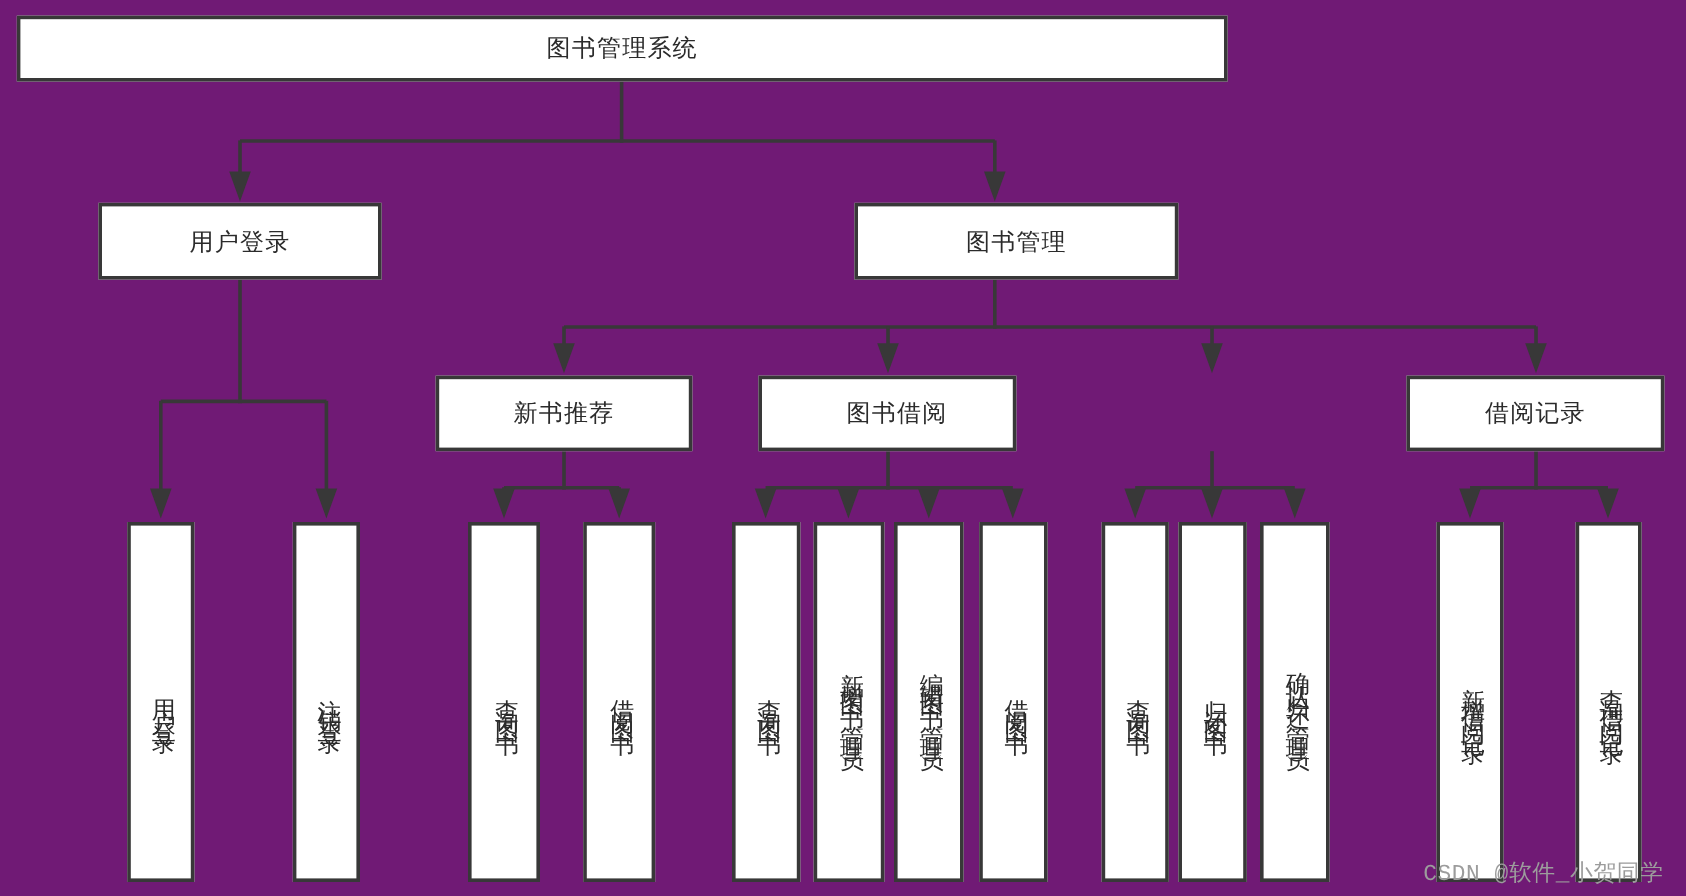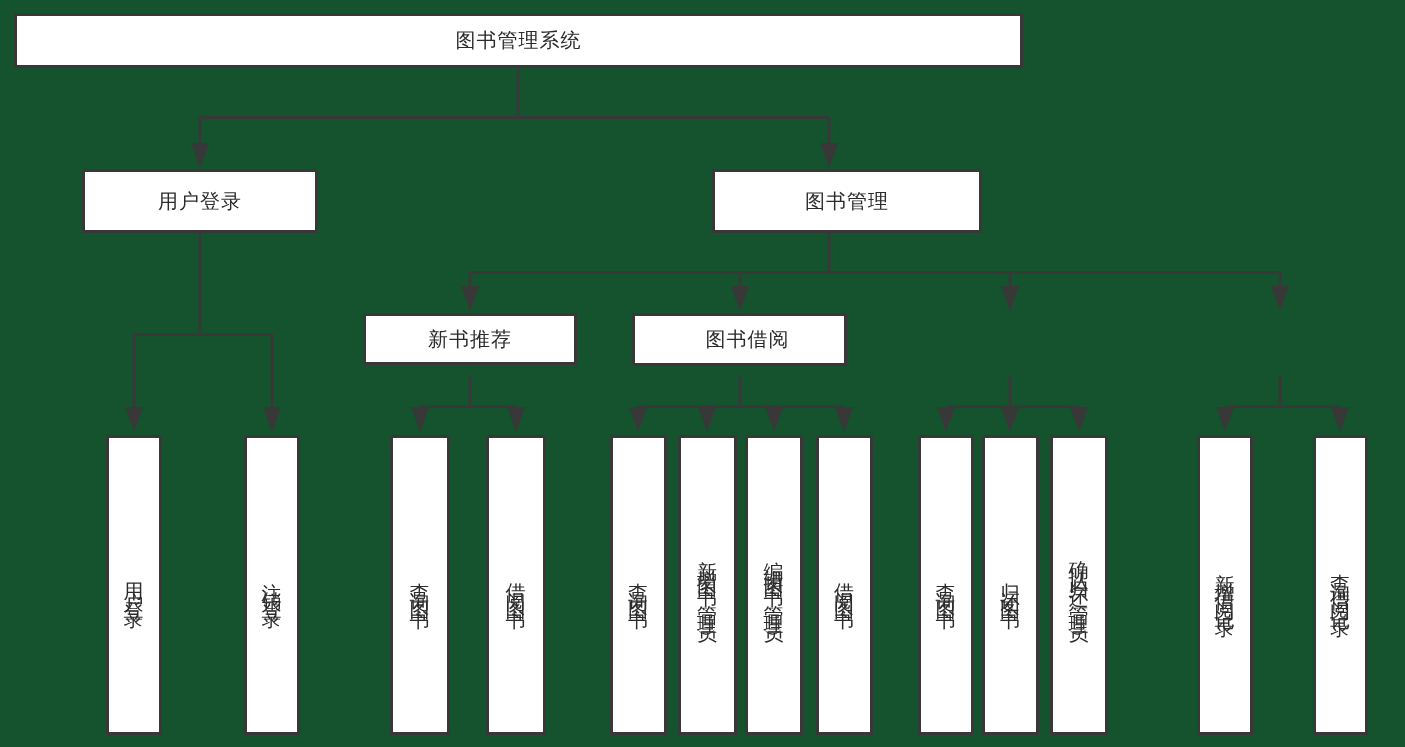--- a/index.html
+++ b/index.html
@@ -1,21 +1,21 @@
 <!DOCTYPE html>
 <html><head>
 <meta charset="utf-8">
 <style>
   html, body { margin: 0; padding: 0; background: #ffffff; }
   .stage {
     position: relative;
     width: 1405px;
     height: 747px;
-    background: #14532d;
-    font-family: Liberation Serif, serif;
+    background: #701a75;
+    font-family: Liberation Mono, monospace;
     overflow: hidden;
   }
   .connectors {
     position: absolute;
     left: 0; top: 0;
     width: 1405px; height: 747px;
   }
   .box {
     position: absolute;
     box-sizing: border-box;
@@ -107,35 +107,37 @@
     <line x1="1225" y1="406.5" x2="1340" y2="406.5"></line>
     <polygon points="1216,407 1234,407 1225,432" stroke="none"></polygon>
     <polygon points="1331,407 1349,407 1340,432" stroke="none"></polygon>
   </svg>
 
   <div class="box hbox" style="left:14px; top:13px; width:1009px; height:55px;">图书管理系统</div>
 
   <div class="box hbox" style="left:82px; top:169px; width:236px; height:64px;">用户登录</div>
   <div class="box hbox" style="left:712px; top:169px; width:270px; height:64px;">图书管理</div>
 
-  <div class="box hbox" style="left:363px; top:313px; width:214px; height:52px;">新书推荐</div>
-  <div class="box hbox" style="left:632px; top:313px; width:215px; height:53px;padding-left:16px;">图书借阅</div>
+  <div class="box hbox" style="left:363px; top:313px; width:214px; height:63px;">新书推荐</div>
+  <div class="box hbox" style="left:632px; top:313px; width:215px; height:63px;padding-left:16px;">图书借阅</div>
+  <div class="box hbox" style="left:1172px; top:313px; width:215px; height:63px;">借阅记录</div>
 
   <div class="box vbox" style="left:106px; width:56px;">用户登录</div>
   <div class="box vbox" style="left:244px; width:56px;">注销登录</div>
 
   <div class="box vbox" style="left:390px; width:60px;">查询图书</div>
   <div class="box vbox" style="left:486px; width:60px;">借阅图书</div>
 
   <div class="box vbox" style="left:610px; width:57px;">查询图书</div>
   <div class="box vbox" style="left:678px; width:59px;">新增图书（管理员）</div>
   <div class="box vbox" style="left:745px; width:58px;">编辑图书（管理员）</div>
   <div class="box vbox" style="left:816px; width:57px;">借阅图书</div>
 
   <div class="box vbox" style="left:918px; width:56px;">查询图书</div>
   <div class="box vbox" style="left:982px; width:57px;">归还图书</div>
   <div class="box vbox" style="left:1050px; width:58px;">确认归还（管理员）</div>
 
   <div class="box vbox" style="left:1197px; width:56px;">新增借阅记录</div>
   <div class="box vbox" style="left:1313px; width:55px;">查询借阅记录</div>
 
+  <div class="watermark">CSDN @软件_小贺同学</div>
 
 </div>
 
 </body></html>

